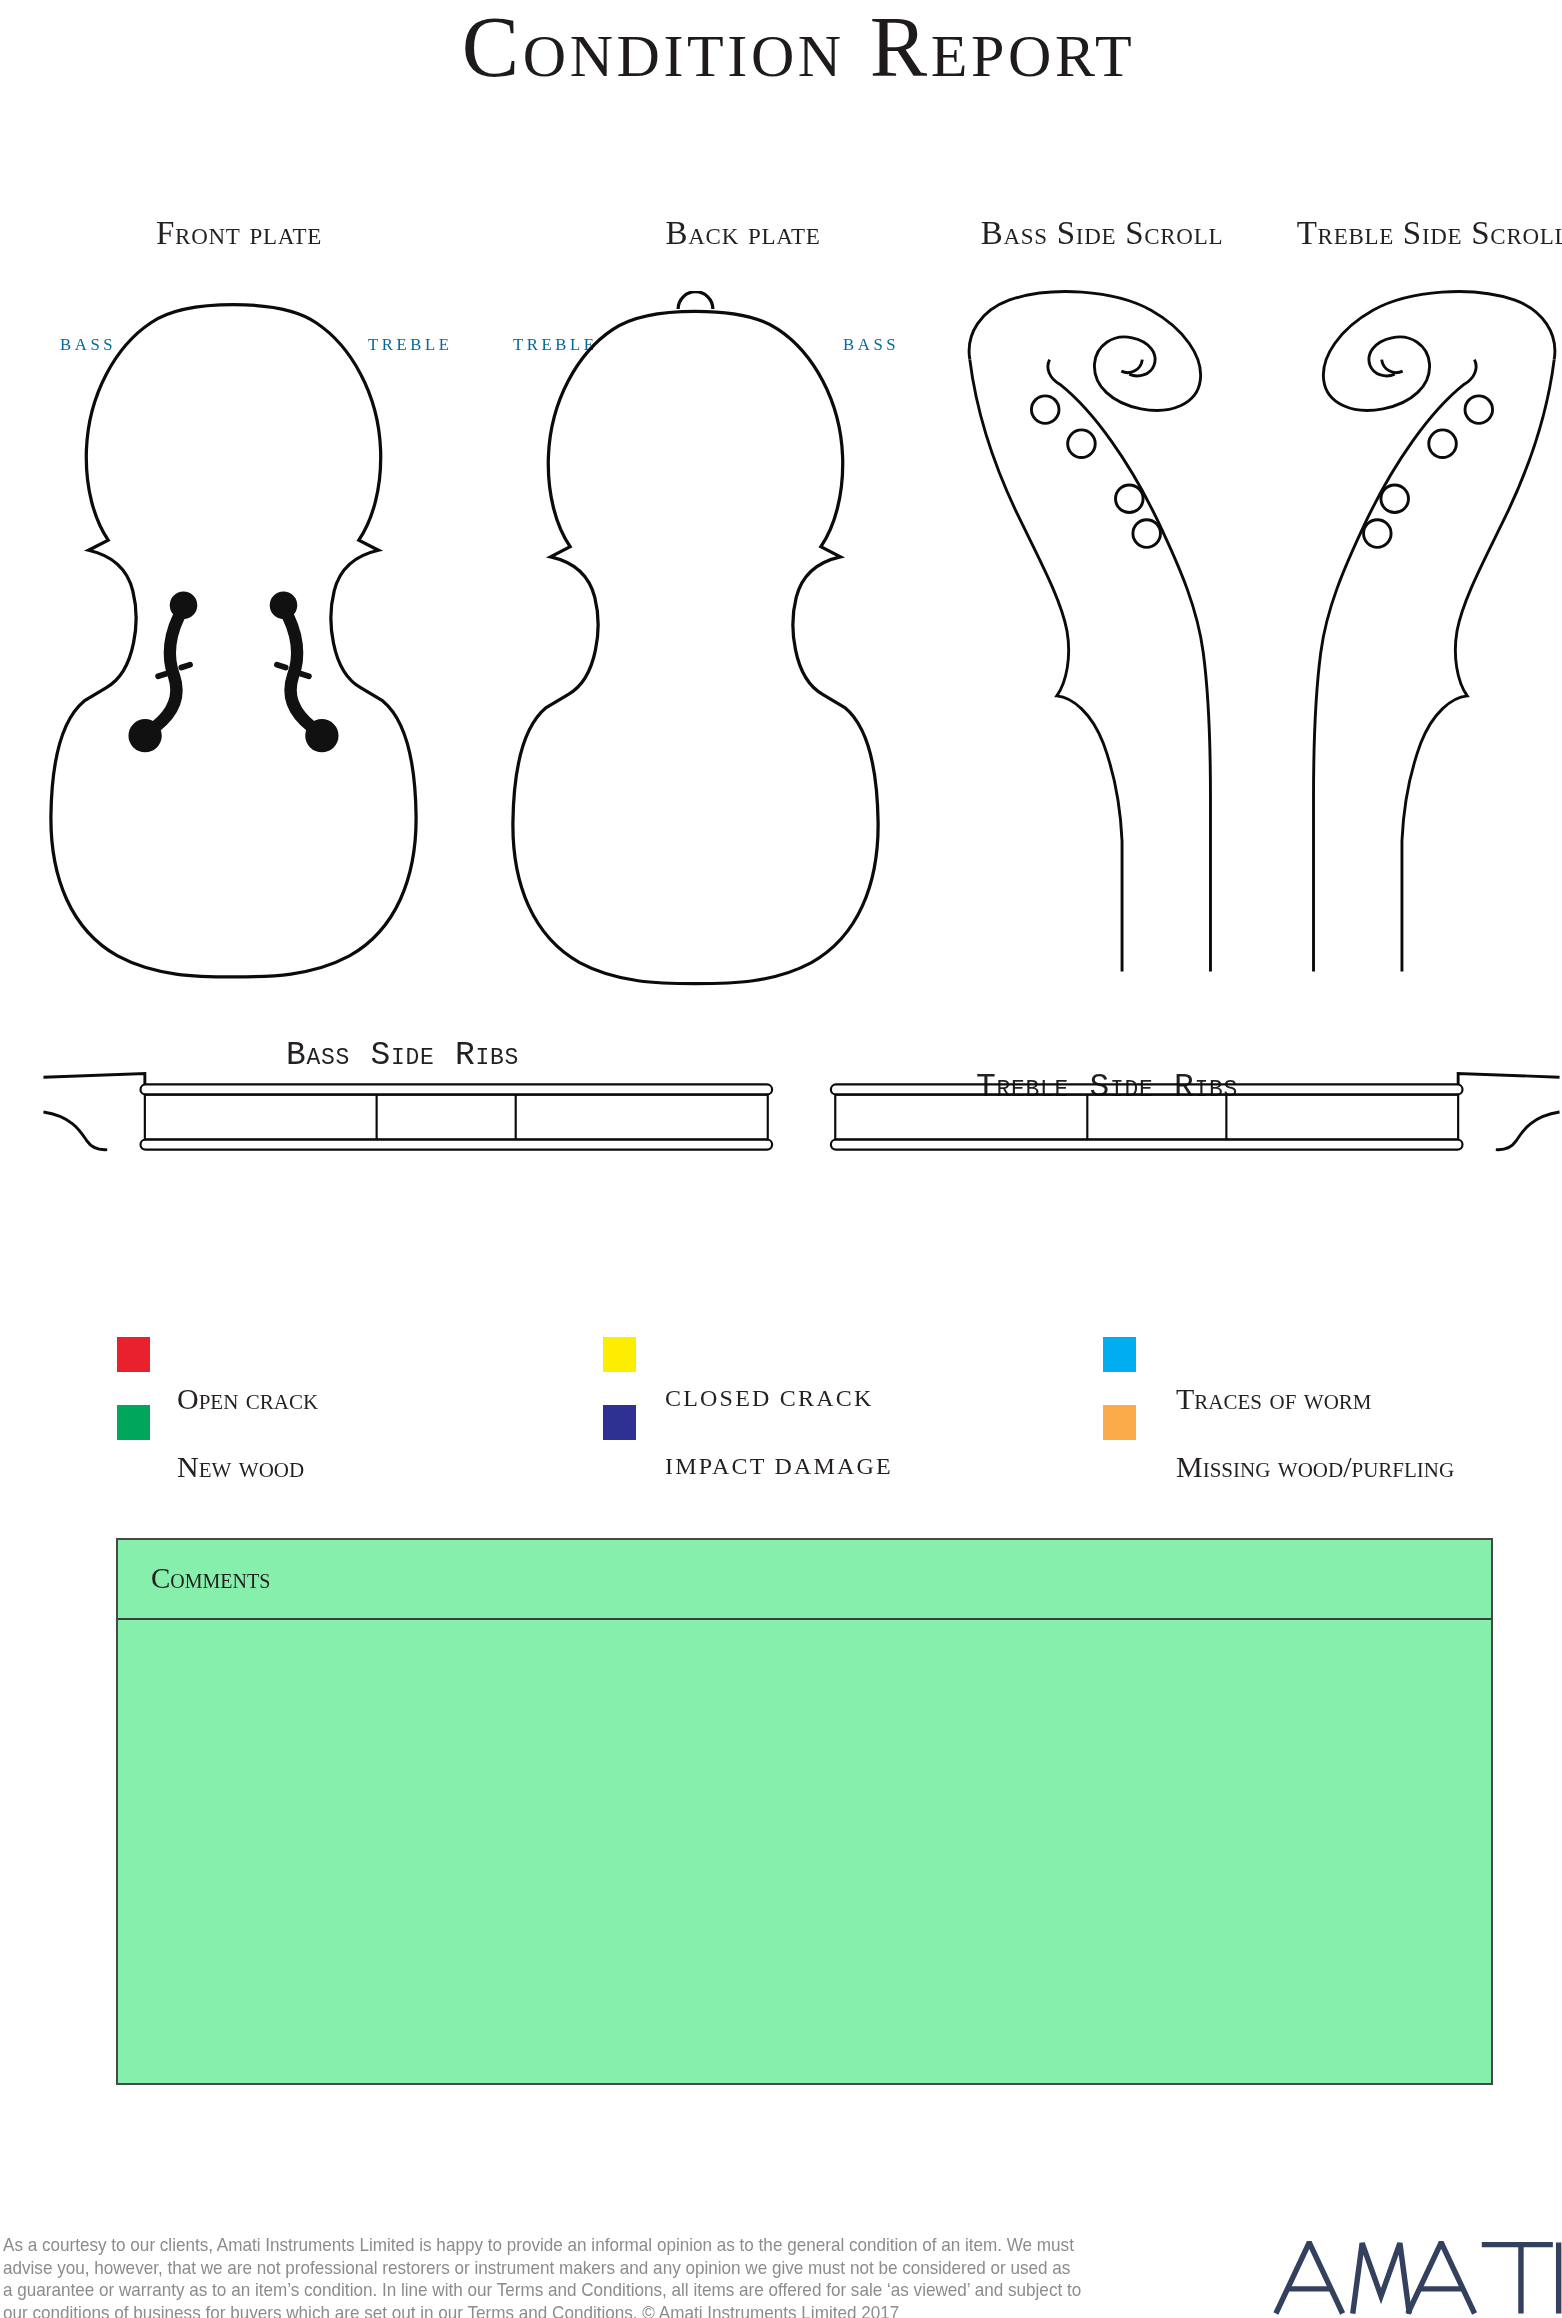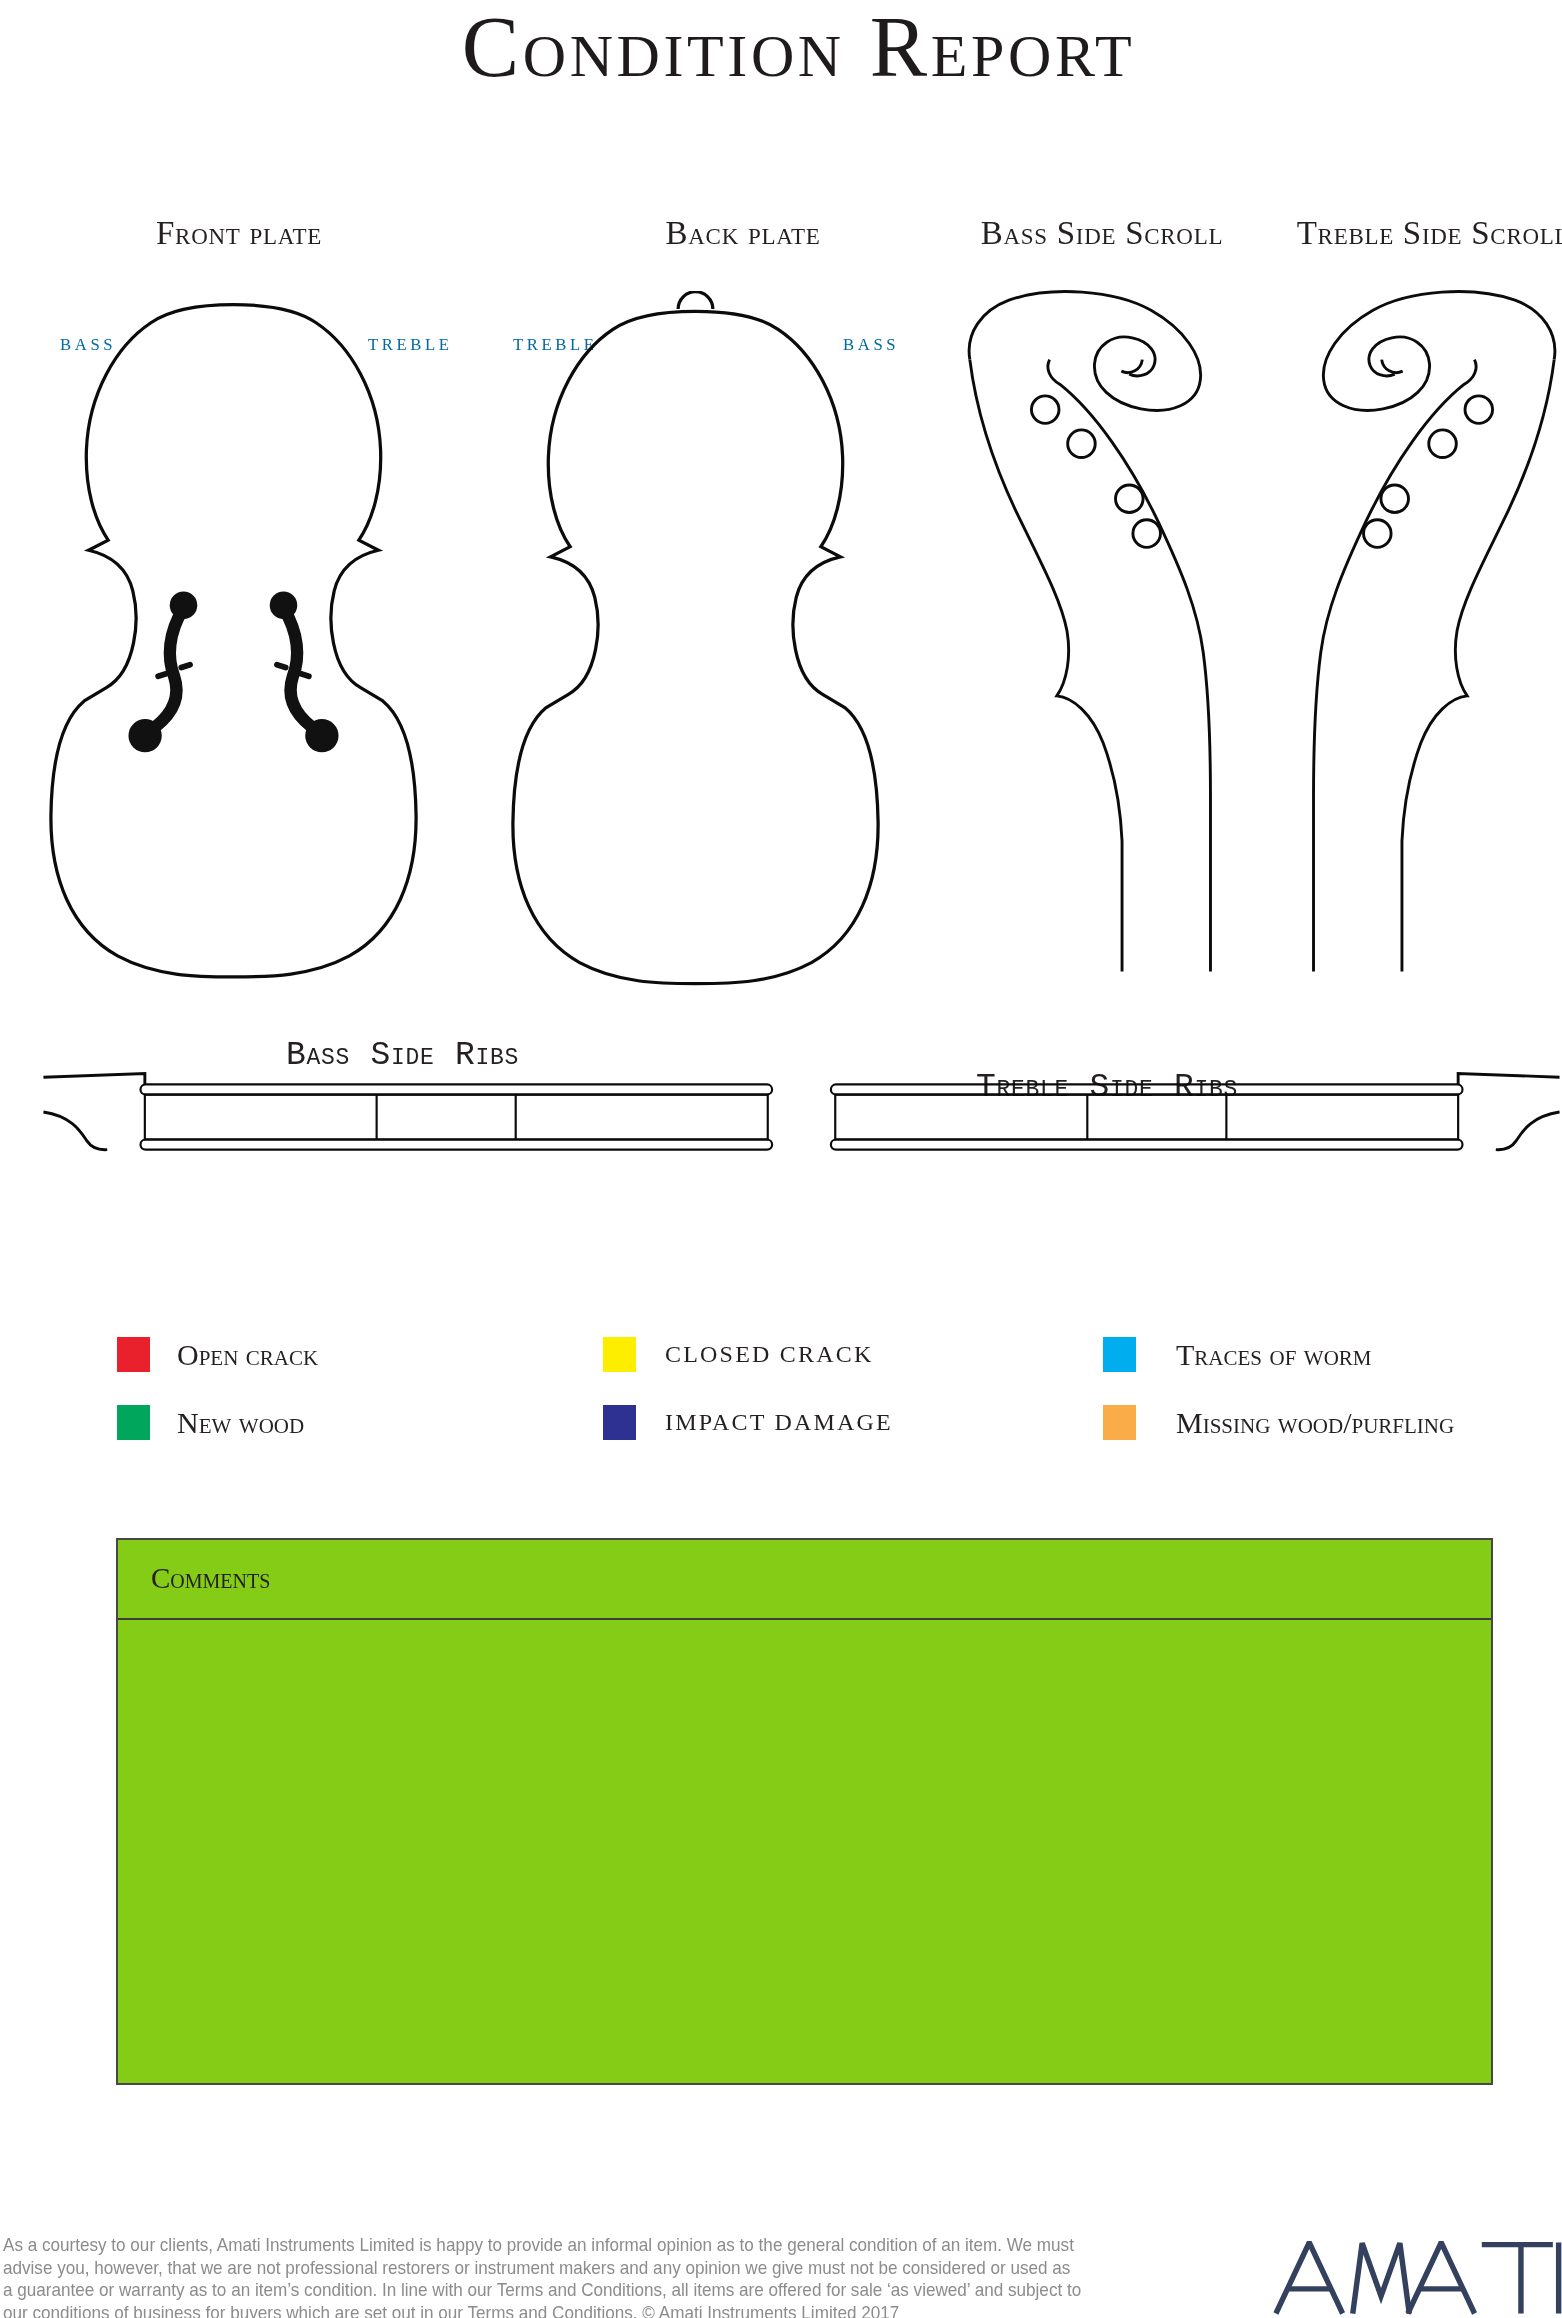--- a/index.html
+++ b/index.html
@@ -6,24 +6,24 @@
   #page{position:relative;width:1563px;height:2319px;background:#ffffff;overflow:hidden;
         font-family:"Liberation Serif",serif;color:#241f20;padding-left:34px;}
   .abs{position:absolute;}
   .sc{font-variant:small-caps;}
   .title{top:0px;left:0;right:0;text-align:center;font-size:86px;letter-spacing:3.6px;
          line-height:94px;color:#1f1b1c;}
   .collabel{font-size:33px;letter-spacing:0.7px;text-align:center;line-height:36px;}
   .sidetag{font-size:16.7px;letter-spacing:3.6px;color:#0369a1;line-height:19px;}
   .ribslabel{font-size:33px;letter-spacing:0.7px;text-align:left;line-height:36px;font-family:Liberation Mono, monospace;}
   .swatch{width:33px;height:35px;}
-  .legend-label{font-size:30px;line-height:35px;white-space:nowrap;}
+  .legend-label{font-size:30px;line-height:35px;white-space:nowrap;margin-top:44px;}
   .legend-label.caps2{font-variant:normal;font-size:24px;letter-spacing:2.2px;}
   .comments-box{left:116px;top:1538px;width:1377px;height:547px;border:2.2px solid #474747;
-                box-sizing:border-box;background:#84cc16;}
+                box-sizing:border-box;background:#86efac;}
   .comments-head{position:absolute;left:0;top:0;right:0;height:78px;
                  border-bottom:2.2px solid #3d3d3d;}
   .comments-title{position:absolute;left:33px;top:22px;font-size:29px;}
   .comments-field{position:absolute;left:0;top:80px;right:0;bottom:0;font-size:25px;
                   padding:14.5px 33px;outline:none;}
   .footer-text{left:2.9px;top:2234px;width:1232px;font-family:"Liberation Sans",sans-serif;
                font-size:19px;line-height:22.5px;color:#8c8c8c;transform:scaleX(0.90);
                transform-origin:left top;}
   .footer-line{white-space:nowrap;}
   svg{display:block;}

